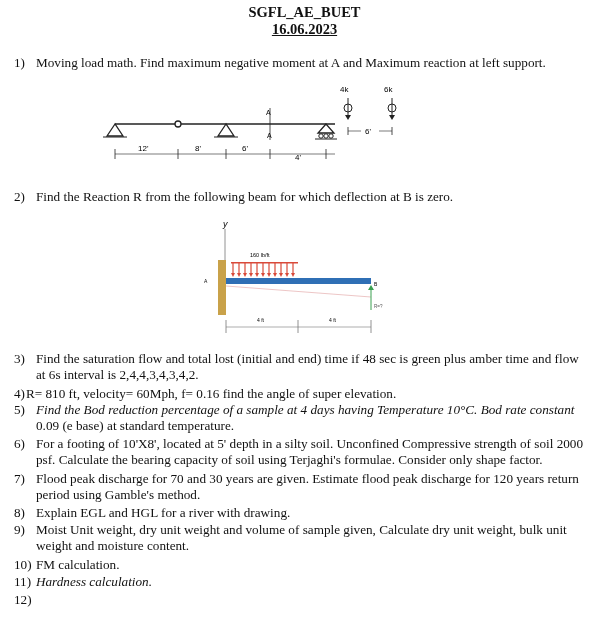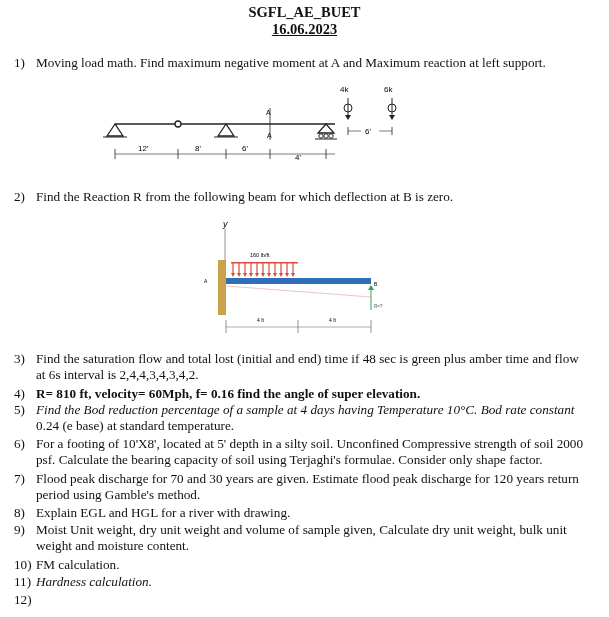--- a/index.html
+++ b/index.html
@@ -159,27 +159,27 @@
 </svg>
 
 <div class="q" style="left:14px; top:351px; width:590px;">
   <span class="num">3)</span>
   <span class="txt" style="left:22px;">Find the saturation flow and total lost (initial and end) time if 48 sec is green plus amber time and flow</span>
   <span class="txt" style="left:22px; top:16px;">at 6s interval is 2,4,4,3,4,3,4,2.</span>
 </div>
 
 <div class="q" style="left:14px; top:386px; width:590px;">
   <span class="num">4)</span>
-  <span class="txt" style="left:22px;font-weight:bold;">R= 810 ft, velocity= 60Mph, f= 0.16 find the angle of super elevation.</span>
+  <span class="txt" style="left:12px;">R= 810 ft, velocity= 60Mph, f= 0.16 find the angle of super elevation.</span>
 </div>
 
 <div class="q" style="left:14px; top:402px; width:590px;">
   <span class="num">5)</span>
   <span class="txt" style="left:22px;font-style:italic;">Find the Bod reduction percentage of a sample at 4 days having Temperature 10°C. Bod rate constant</span>
-  <span class="txt" style="left:22px; top:16px;">0.24 (e base) at standard temperature.</span>
+  <span class="txt" style="left:22px; top:16px;">0.09 (e base) at standard temperature.</span>
 </div>
 
 <div class="q" style="left:14px; top:436px; width:590px;">
   <span class="num">6)</span>
   <span class="txt" style="left:22px;">For a footing of 10'X8', located at 5' depth in a silty soil. Unconfined Compressive strength of soil 2000</span>
   <span class="txt" style="left:22px; top:16px;">psf. Calculate the bearing capacity of soil using Terjaghi's formulae. Consider only shape factor.</span>
 </div>
 
 <div class="q" style="left:14px; top:471px; width:590px;">
   <span class="num">7)</span>

